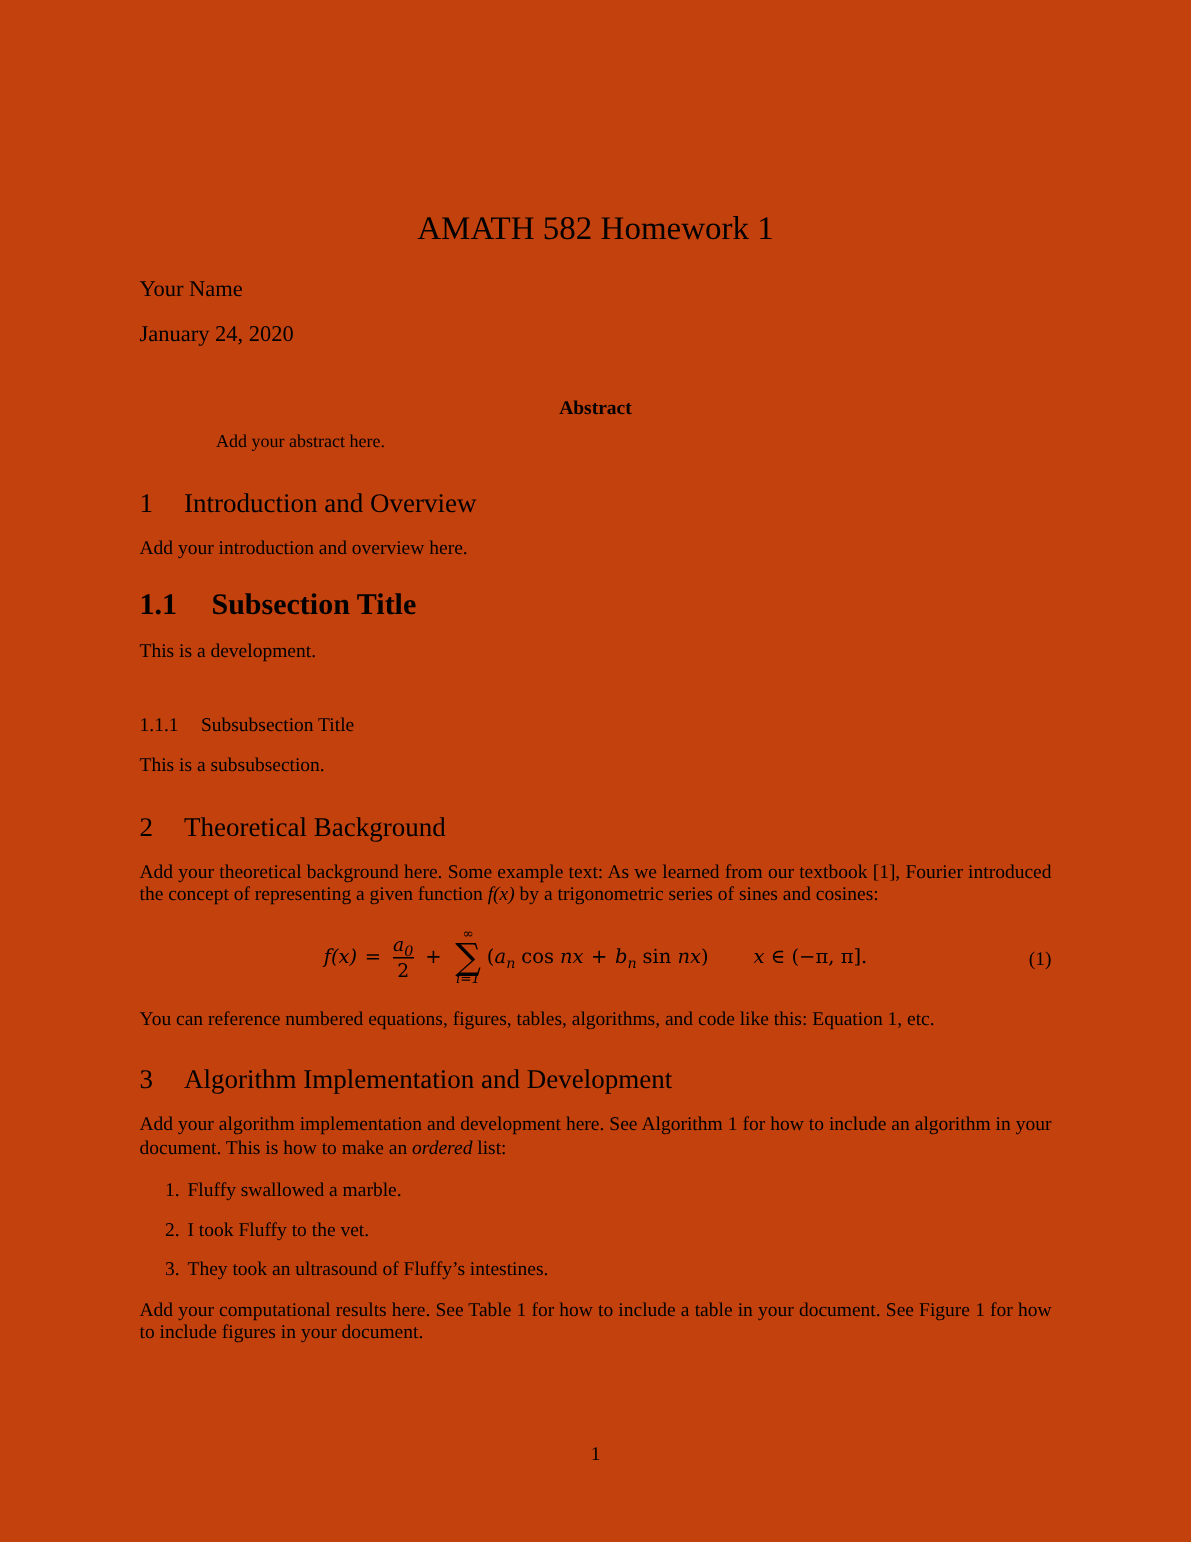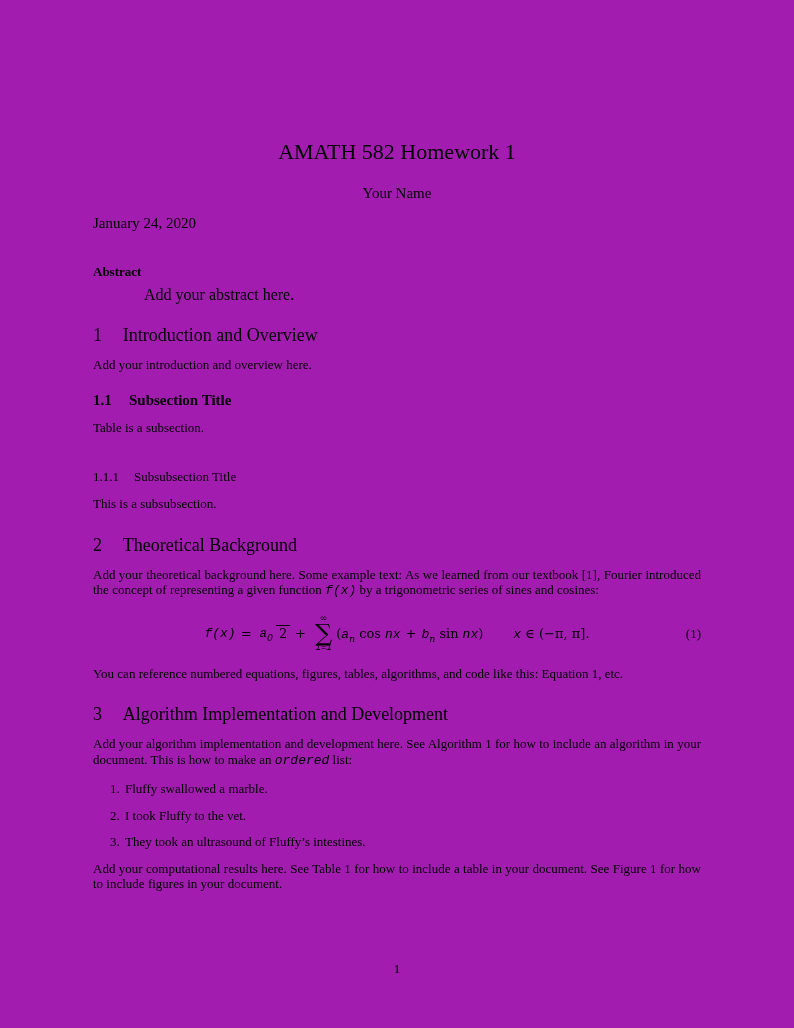--- a/index.html
+++ b/index.html
@@ -1,55 +1,55 @@
 <!DOCTYPE html>
 <html><head>
 <meta charset="utf-8">
 <style>
   * { margin: 0; padding: 0; box-sizing: border-box; }
   html, body { background: #ffffff; }
   .page {
     position: relative;
     width: 794px;
     height: 1028px;
-    background: #a21caf;
+    background: #c2410c;
     color: #000000;
     font-family: "Liberation Serif", "DejaVu Serif", serif;
     padding: 140px 93px 0 93px;
     overflow: hidden;
   }
   .doc-title   { font-size: 22px; line-height: 24px; text-align: center; font-weight: normal; }
-  .doc-author  { font-size: 15px; line-height: 17px; margin-top: 21px; text-align: center; }
+  .doc-author  { font-size: 15px; line-height: 17px; margin-top: 21px; text-align: left; }
   .doc-date    { font-size: 15px; line-height: 17px; margin-top: 13px; text-align: left; }
 
-  .abstract-heading { font-size: 13px; font-weight: bold; margin-top: 32px; }
-  .abstract-text    { font-size: 16px; line-height: 15px; margin: 7px 50px 0 51px; }
+  .abstract-heading { font-size: 13px; font-weight: bold; text-align: center; margin-top: 32px; }
+  .abstract-text    { font-size: 12px; line-height: 15px; margin: 7px 50px 0 51px; }
 
   .h-sec    { font-size: 18px; font-weight: normal; margin-top: 23px; }
-  .h-sub    { font-size: 15px; font-weight: bold; margin-top: 19px; }
+  .h-sub    { font-size: 20px; font-weight: bold; margin-top: 19px; }
   .h-subsub { font-size: 13px; font-weight: normal; margin-top: 34px; }
   .h-sec .num, .h-sub .num, .h-subsub .num { margin-right: 1.15em; }
 
   .par { font-size: 13px; line-height: 15.5px; margin-top: 11px; text-align: justify; }
 
-  .mi, .it { font-style: italic; font-family: Liberation Mono, monospace; }
+  .mi, .it { font-style: italic; }
 
   .eq-wrap {
     position: relative;
     display: flex;
     justify-content: center;
     align-items: center;
     margin-top: 14px;
     height: 42px;
     font-size: 13px;
     font-family: "DejaVu Serif", serif;
   }
   .op { margin: 0 5px; }
   .fn { margin: 0 4px; font-style: normal; }
-  .frac { display: inline-flex; flex-direction: row; align-items: center; font-size: 12.5px; line-height: 1.15; }
+  .frac { display: inline-flex; flex-direction: column; align-items: center; font-size: 12.5px; line-height: 1.15; }
   .fnum { padding: 0 3px; }
   .fden { border-top: 1px solid #000; padding: 1px 3px 0 3px; }
   sub.msub { font-size: 9.5px; font-style: italic; line-height: 0; }
   .sum { display: inline-flex; flex-direction: column; align-items: center; margin: 0 4px; }
   .sum .lim   { font-size: 9px; line-height: 9px; }
   .sum .sigma { font-size: 24px; line-height: 21px; }
   .mrow { white-space: nowrap; }
   .cond { margin-left: 30px; white-space: nowrap; }
   .eq-num {
     position: absolute; right: 0; top: 50%; transform: translateY(-50%);
@@ -78,21 +78,21 @@
 
   <div>
     <div class="abstract-heading">Abstract</div>
     <p class="abstract-text">Add your abstract here.</p>
   </div>
 
   <h2 class="h-sec"><span class="num">1</span><span>Introduction and Overview</span></h2>
   <p class="par">Add your introduction and overview here.</p>
 
   <h3 class="h-sub"><span class="num">1.1</span><span>Subsection Title</span></h3>
-  <p class="par">Table is a subsection.</p>
+  <p class="par">This is a development.</p>
 
   <h4 class="h-subsub"><span class="num">1.1.1</span><span>Subsubsection Title</span></h4>
   <p class="par">This is a subsubsection.</p>
 
   <h2 class="h-sec"><span class="num">2</span><span>Theoretical Background</span></h2>
   <p class="par"><span>Add your theoretical background here. Some example text: As we learned from our textbook [1], Fourier introduced the concept of representing a given function </span><span class="mi">f(x)</span><span> by a trigonometric series of sines and cosines:</span></p>
 
   <div class="eq-wrap">
     <span class="mi">f(x)</span>
     <span class="op">=</span>

